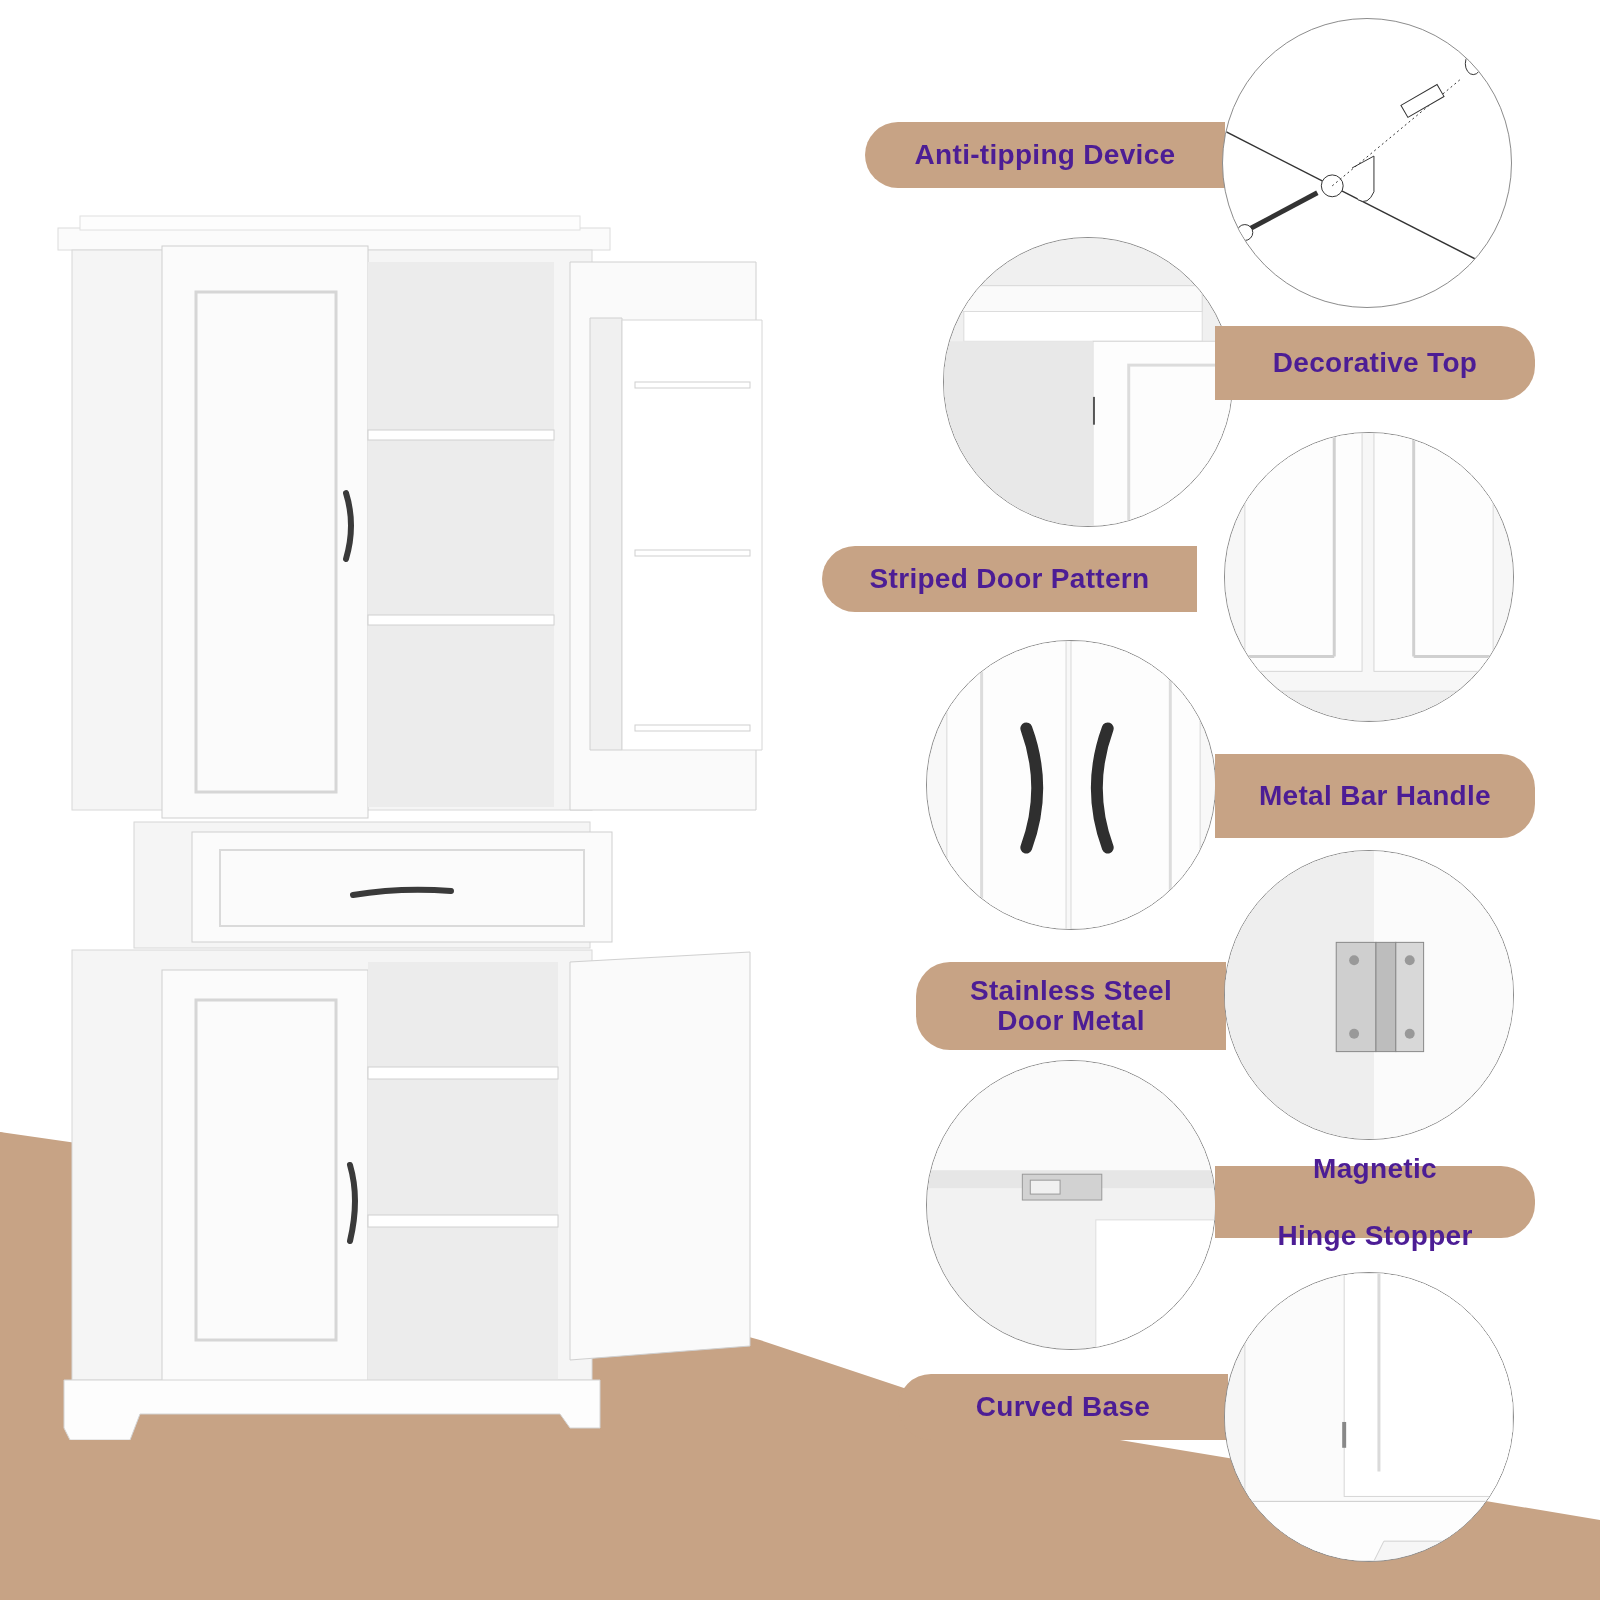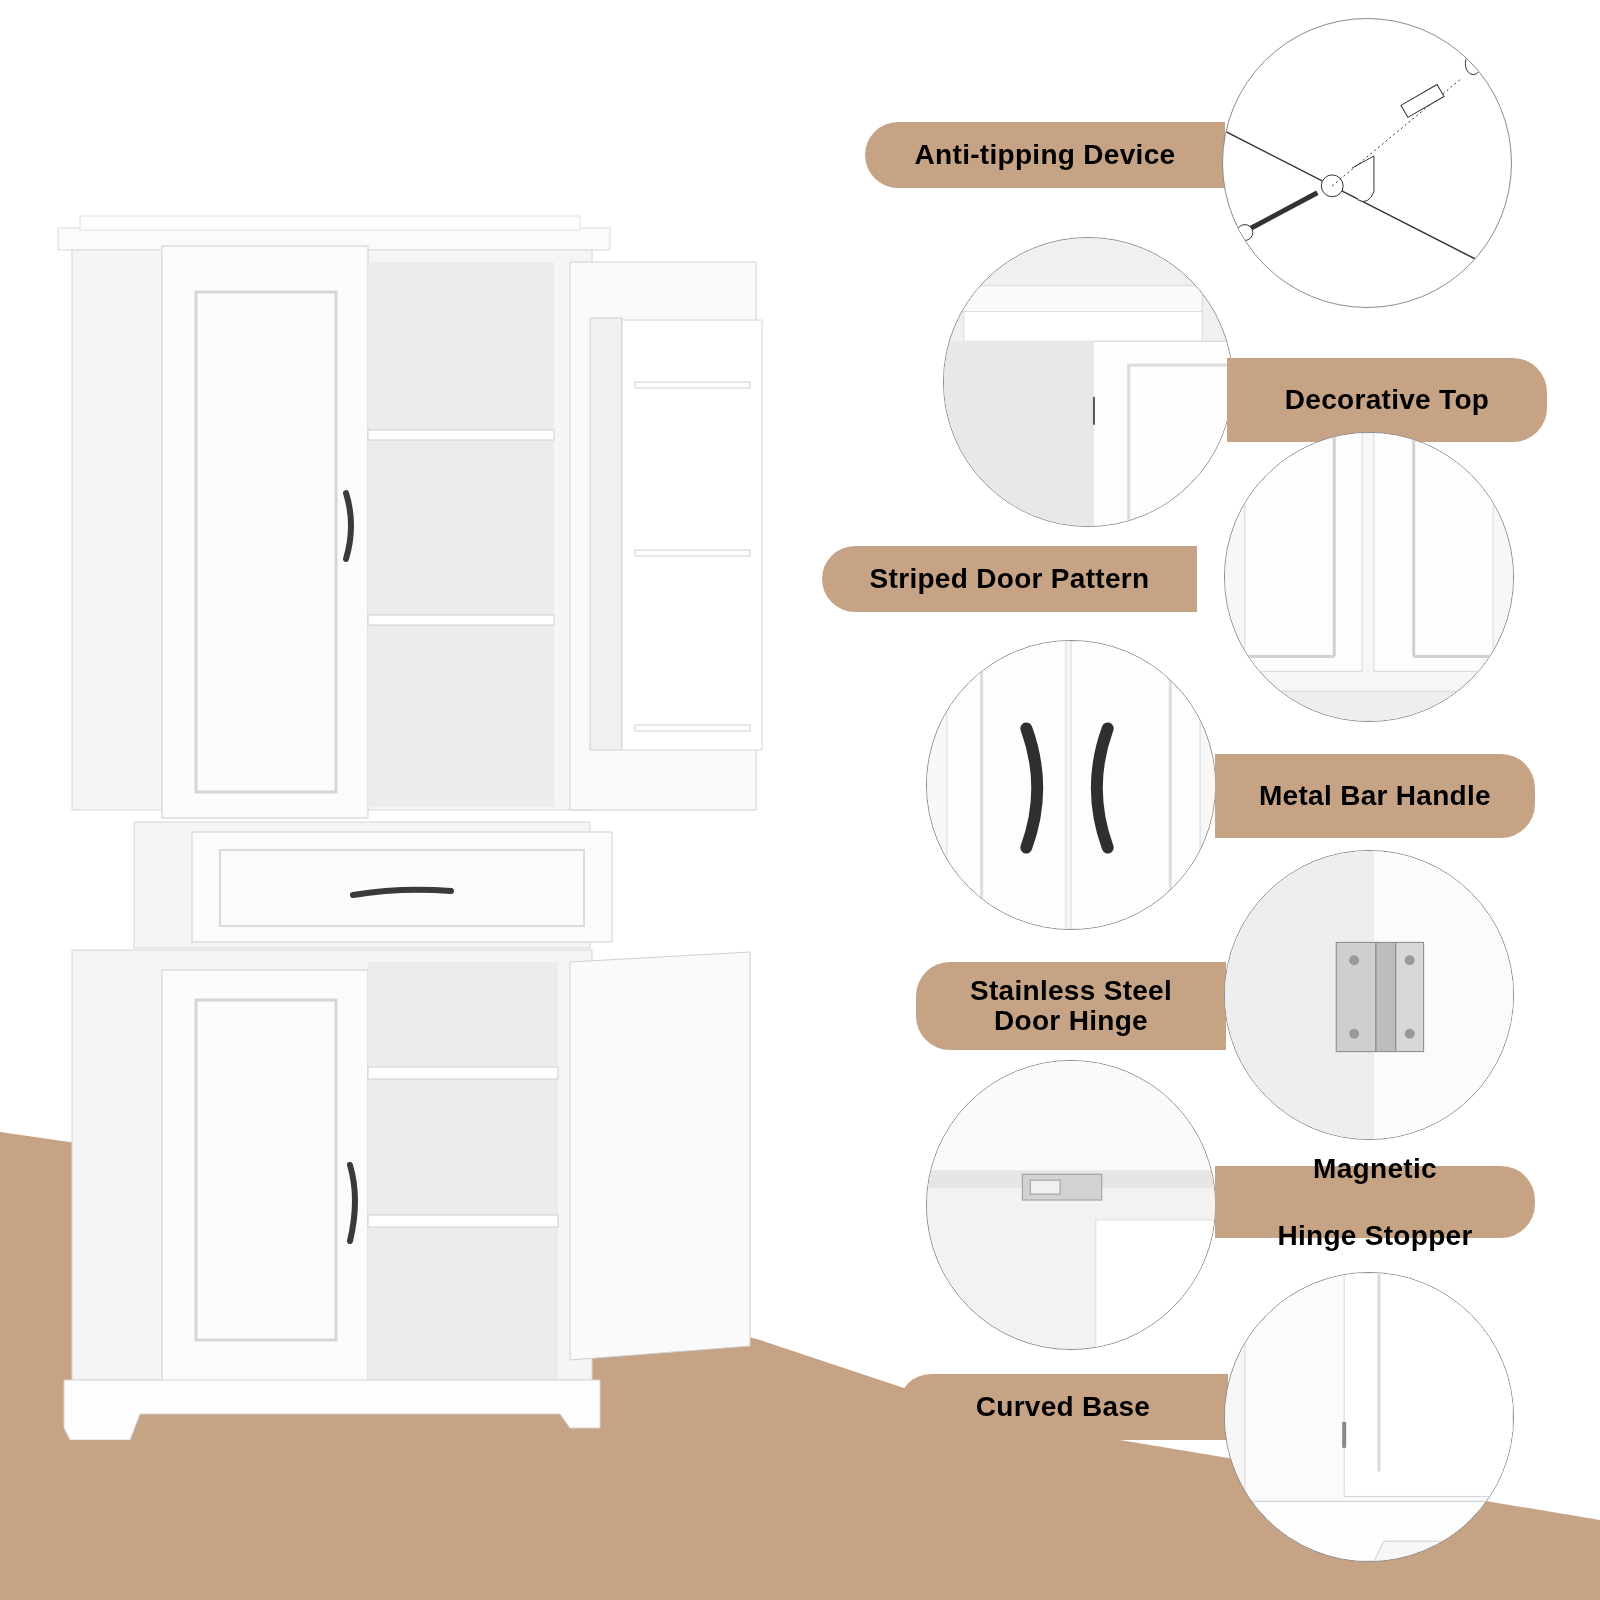--- a/index.html
+++ b/index.html
@@ -6,21 +6,21 @@
   body {
     width: 1600px; height: 1600px; position: relative; overflow: hidden;
     background: #ffffff;
     font-family: "Liberation Sans", "DejaVu Sans", sans-serif;
   }
   .floor {
     position: absolute; left: 0; top: 0; width: 1600px; height: 1600px;
   }
   .cabinet { position: absolute; left: 50px; top: 210px; width: 720px; height: 1230px; }
   .label {
-    position: absolute; background: #c7a385; color: #000000;
+    position: absolute; background: #c7a385; color: #4c1d95;
     font-weight: bold; font-size: 28px; letter-spacing: 0.3px;
     display: flex; align-items: center; justify-content: center; text-align: center;
     line-height: 32px; box-sizing: border-box;
   }
   .label.left { border-radius: 34px 0 0 34px; }
   .label.right { border-radius: 0 34px 34px 0; }
   .label.two-line { font-size: 28px; line-height: 30px; }
   .circle {
     position: absolute; width: 290px; height: 290px; border-radius: 50%;
     border: 1.5px solid #8c8c8c; overflow: hidden; background: #f4f4f4; box-sizing: border-box;
@@ -94,21 +94,21 @@
   <svg viewBox="0 0 290 290">
     <rect width="290" height="290" fill="#f0f0f0"></rect>
     <rect x="0" y="48" width="260" height="26" fill="#fafafa" stroke="#d8d8d8"></rect>
     <rect x="20" y="74" width="240" height="30" fill="#ffffff" stroke="#dcdcdc"></rect>
     <rect x="150" y="104" width="140" height="186" fill="#fdfdfd" stroke="#d6d6d6"></rect>
     <rect x="186" y="128" width="104" height="162" fill="none" stroke="#dcdcdc" stroke-width="3"></rect>
     <rect x="148" y="160" width="4" height="28" fill="#555"></rect>
     <rect x="0" y="104" width="150" height="186" fill="#e8e8e8"></rect>
   </svg>
 </div>
-<div class="label right" style="left:1215px; top:358px; width:320px; height:84px;margin-left:12px;">
+<div class="label right" style="left:1215px; top:326px; width:320px; height:74px;">
   <span>Decorative Top</span>
 </div>
 
 <div class="label left" style="left:822px; top:546px; width:375px; height:66px;">
   <span>Striped Door Pattern</span>
 </div>
 <div class="circle" style="left:1224px; top:432px;">
   <svg viewBox="0 0 290 290">
     <rect width="290" height="290" fill="#f7f7f7"></rect>
     <rect x="20" y="0" width="118" height="240" fill="#fdfdfd" stroke="#d6d6d6"></rect>
@@ -131,21 +131,21 @@
     <path d="M100 88 q22 60 0 120" stroke="#2f2f2f" stroke-width="12" fill="none" stroke-linecap="round"></path>
     <path d="M182 88 q-22 60 0 120" stroke="#2f2f2f" stroke-width="12" fill="none" stroke-linecap="round"></path>
   </svg>
 </div>
 <div class="label right" style="left:1215px; top:754px; width:320px; height:84px;">
   <span>Metal Bar Handle</span>
 </div>
 
 <div class="label left two-line" style="left:916px; top:962px; width:310px; height:88px; flex-direction:column;">
   <span>Stainless Steel</span>
-  <span>Door Hinge</span>
+  <span>Door Metal</span>
 </div>
 <div class="circle" style="left:1224px; top:850px;">
   <svg viewBox="0 0 290 290">
     <rect width="290" height="290" fill="#f5f5f5"></rect>
     <rect x="0" y="0" width="150" height="290" fill="#eeeeee"></rect>
     <rect x="150" y="0" width="140" height="290" fill="#fbfbfb"></rect>
     <rect x="112" y="92" width="40" height="110" fill="#cfcfcf" stroke="#888"></rect>
     <rect x="152" y="92" width="20" height="110" fill="#bdbdbd" stroke="#888"></rect>
     <rect x="172" y="92" width="28" height="110" fill="#d8d8d8" stroke="#888"></rect>
     <circle cx="130" cy="110" r="5" fill="#999"></circle>

